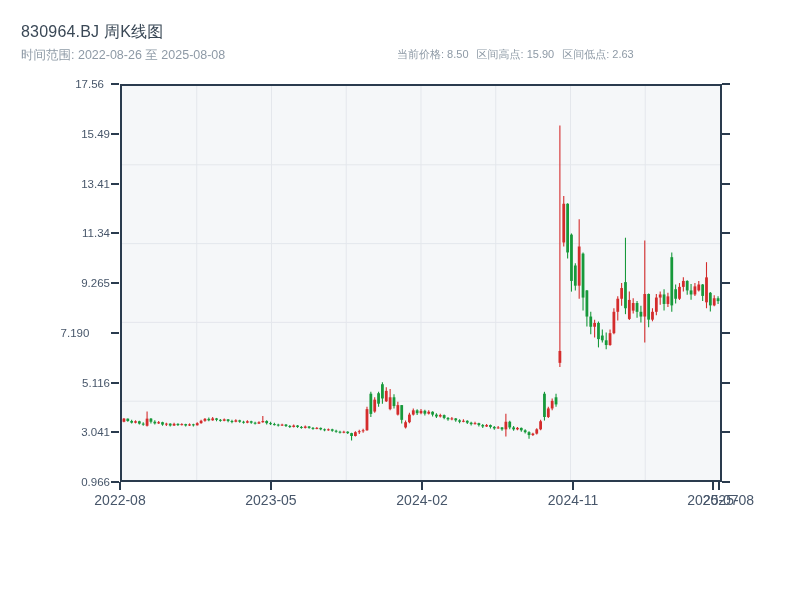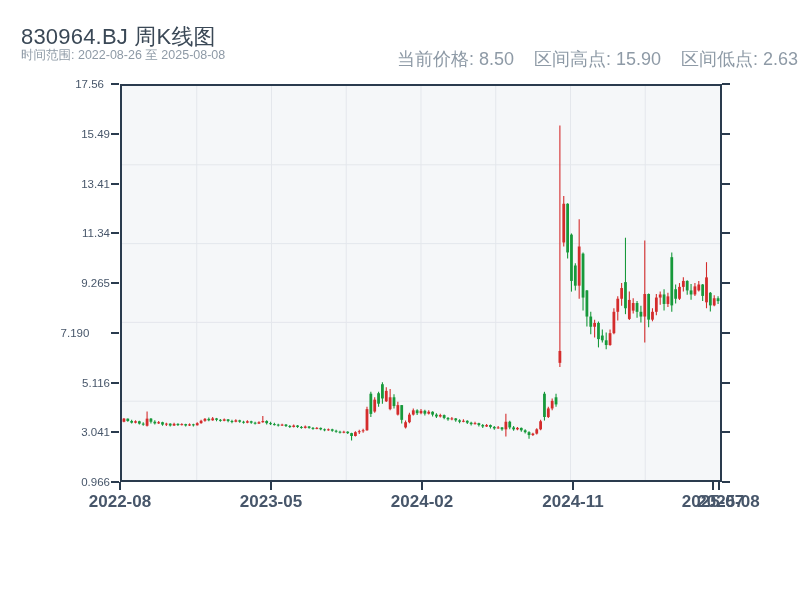--- a/index.html
+++ b/index.html
@@ -2,41 +2,40 @@
 <html><head>
 <meta charset="utf-8">
 <style>
   html,body{margin:0;padding:0;}
   body{
     width:800px;height:600px;position:relative;background:#ffffff;
     font-family:"Liberation Sans","DejaVu Sans",sans-serif;
     overflow:hidden;
   }
   .page-title{
-    position:absolute;left:21px;top:22px;font-size:22px;font-weight:400;
+    position:absolute;left:21px;top:22px;font-size:16px;font-weight:400;
     color:#3a4856;letter-spacing:.2px;
   }
   .sub-row{position:absolute;top:47px;left:21px;font-size:12.5px;color:#8e9aa6;}
   .stats-row{
-    position:absolute;top:47px;left:397px;font-size:18px;color:#8e9aa6;
-    display:flex;gap:20px;white-space:nowrap;
+    position:absolute;top:47px;left:397px;font-size:11px;color:#8e9aa6;
+    display:flex;gap:8px;white-space:nowrap;
   }
   .plot{
     position:absolute;left:120px;top:84px;width:602px;height:398px;
     background:#f5f7f9;border:2px solid #2a3b4e;box-sizing:border-box;
   }
   .plot svg{position:absolute;left:0;top:0;width:100%;height:100%;display:block;}
   .ytick-label{
     position:absolute;width:70px;text-align:right;font-size:11.5px;color:#47566a;
     line-height:14px;
   }
   .xtick-label{
-    position:absolute;font-size:17px;color:#47566a;transform:translateX(-50%);
+    position:absolute;font-size:14px;color:#47566a;transform:translateX(-50%);
     white-space:nowrap;
-    font-weight:bold;
   }
   .tick-mark{position:absolute;background:#2a3b4e;}
   .tick-h{width:8px;height:2px;}
   .tick-v{width:2px;height:8px;}
 </style>
 </head>
 <body>
 
 <div class="page-title">830964.BJ 周K线图</div>
 <div class="sub-row">时间范围: 2022-08-26 至 2025-08-08</div>

